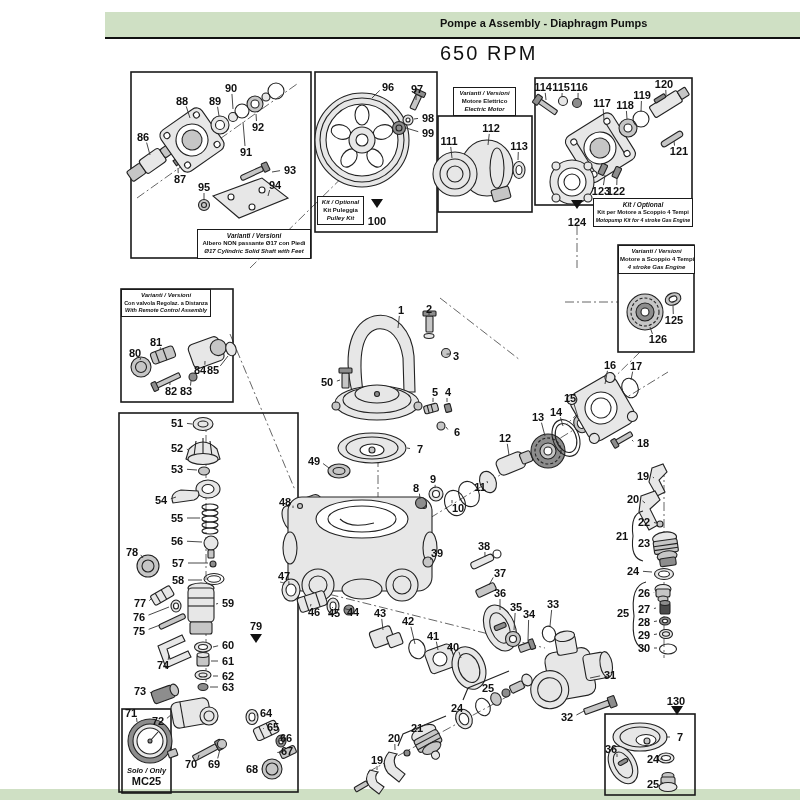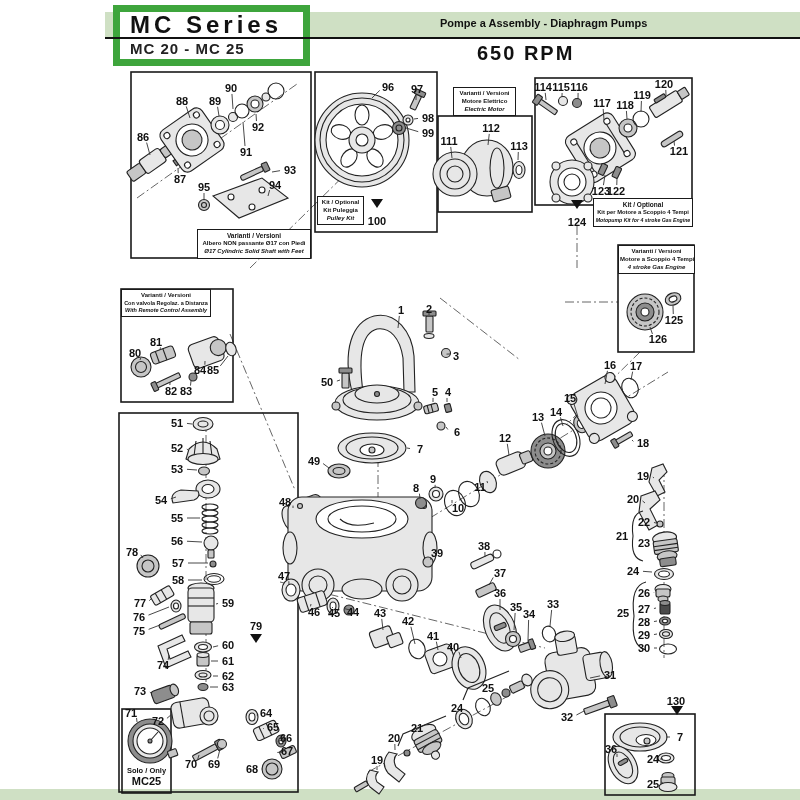--- a/index.html
+++ b/index.html
@@ -7,25 +7,25 @@
         font-family:"Liberation Sans",sans-serif;color:#111;}
   .abs{position:absolute;}
   #banner{left:105px;top:12px;width:695px;height:26px;background:#cfe0c4;z-index:1;}
   #rule{left:105px;top:37px;width:695px;height:2px;background:#111;z-index:3;}
   #bottomstrip{left:0;top:789px;width:800px;height:11px;background:#cfe0c4;z-index:1;}
   #titlebox{left:113px;top:5px;width:183px;height:47px;background:#fff;border:7px solid #3ea53c;z-index:2;}
   #series{position:absolute;top:-1px;left:10px;font-size:24px;font-weight:bold;letter-spacing:4px;color:#111;white-space:nowrap;}
   #models{position:absolute;top:28px;left:10px;font-size:15px;font-weight:bold;letter-spacing:1px;color:#222;white-space:nowrap;}
   #bannertext{left:440px;top:17px;font-size:11px;font-weight:bold;z-index:4;white-space:nowrap;}
   #bannertext .em{}
-  #rpm{left:440px;top:42px;font-size:20px;font-weight:bold;letter-spacing:2px;z-index:4;margin-left:37px;}
+  #rpm{left:440px;top:42px;font-size:20px;font-weight:normal;letter-spacing:2px;z-index:4;}
   #diagram{position:absolute;left:0;top:0;width:800px;height:800px;z-index:2;}
   .vbox{position:absolute;background:#fff;border:1.5px solid #1a1a1a;text-align:center;
         padding:2px 1px;box-sizing:border-box;z-index:5;line-height:1.3;white-space:nowrap;overflow:hidden;}
-  .t1{font-weight:bold;}
+  .t1{font-weight:bold;font-style:italic;}
   .t2{font-weight:bold;}
   .t3{font-weight:bold;font-style:italic;} .s65{font-size:6.5px;} .s6{font-size:6px;} .s58{font-size:5.8px;}
   .s55{font-size:5.5px;} .s5{font-size:5.2px;}
   #solotext{left:123px;top:766px;width:47px;text-align:center;z-index:6;line-height:1.2;}
   #solotext .t1{font-size:7.5px;}
   #solotext .t2{font-size:11px;font-weight:bold;}
   .ln{fill:none;stroke:#222;stroke-width:1.1;}
   .f0{fill:#fff;stroke:#222;stroke-width:1.1;}
   .f1{fill:#e7e7e7;stroke:#222;stroke-width:1.1;}
   .f2{fill:#c6c6c6;stroke:#222;stroke-width:1.1;}
@@ -39,24 +39,20 @@
   .tri{fill:#111;stroke:none;}
 </style>
 </head>
 <body>
 
 <div id="page">
 
   <div class="abs" id="banner"></div>
   <div class="abs" id="bottomstrip"></div>
   <div class="abs" id="rule"></div>
-  <div class="abs" id="titlebox">
-    <div id="series">MC Series</div>
-    <div id="models">MC 20 - MC 25</div>
-  </div>
   <div class="abs" id="bannertext">
     <span>Pompe a Assembly - </span><span class="em">Diaphragm Pumps</span>
   </div>
   <div class="abs" id="rpm">650 RPM</div>
 
   <svg id="diagram" viewBox="0 0 800 800">
     <g class="axis">
       <line x1="137" y1="198" x2="297" y2="84"></line>
       <line x1="250" y1="268" x2="368" y2="152"></line>
       <line x1="440" y1="298" x2="520" y2="360"></line>

